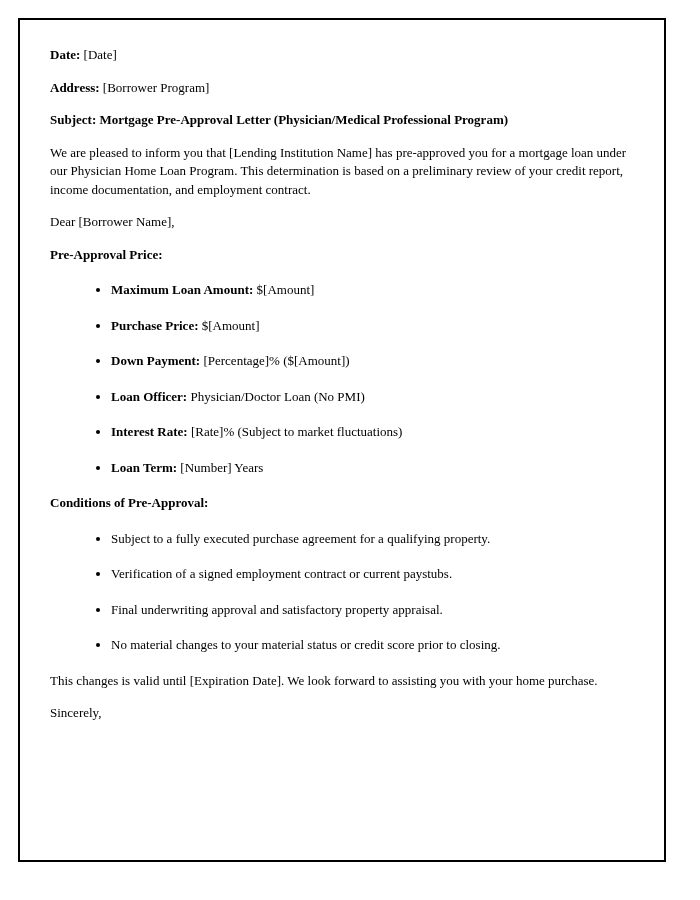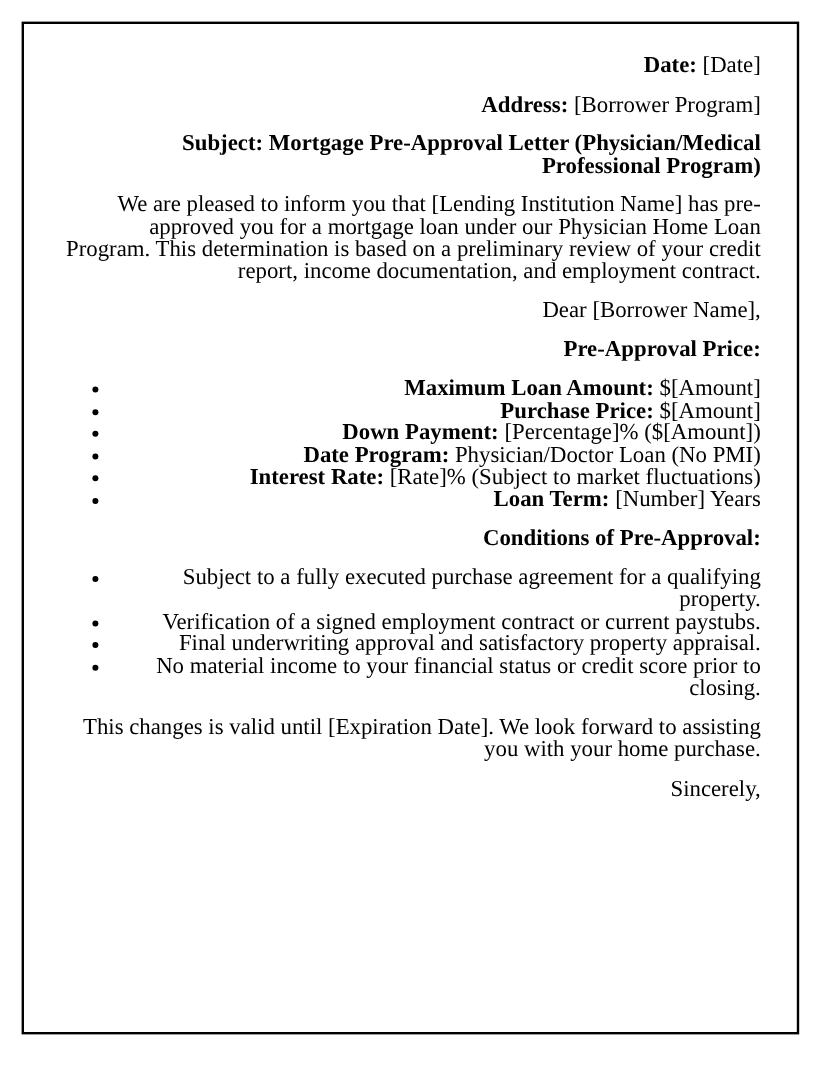--- a/index.html
+++ b/index.html
@@ -17,40 +17,39 @@
   .sheet {
     position: absolute;
     left: 18px;
     top: 18px;
     width: 648px;
     height: 844px;
     box-sizing: border-box;
     border: 2px solid #000000;
     padding: 26px 30px;
     background: #ffffff;
-    font-size: 19px;
+    font-size: 13px;
     line-height: 18.5px;
-    text-align: right;
   }
   p {
     margin: 0 0 14px 0;
   }
   .bold {
     font-weight: bold;
   }
   .no-gap {
     margin-bottom: 0;
   }
   ul {
     margin: 0 0 14px 0;
     padding-left: 44px;
     list-style-type: disc;
   }
   li {
-    margin: 0;
+    margin: 17px;
     padding: 0;
   }
   .sig-line {
     margin: 0;
   }
 </style>
 </head>
 <body>
 
 <div class="sheet">
@@ -80,40 +79,40 @@
     </li>
     <li>
       <span class="bold">Purchase Price:</span>
       <span>$[Amount]</span>
     </li>
     <li>
       <span class="bold">Down Payment:</span>
       <span>[Percentage]% ($[Amount])</span>
     </li>
     <li>
-      <span class="bold">Date Program:</span>
+      <span class="bold">Loan Officer:</span>
       <span>Physician/Doctor Loan (No PMI)</span>
     </li>
     <li>
       <span class="bold">Interest Rate:</span>
       <span>[Rate]% (Subject to market fluctuations)</span>
     </li>
     <li>
       <span class="bold">Loan Term:</span>
       <span>[Number] Years</span>
     </li>
   </ul>
 
   <p class="bold">Conditions of Pre-Approval:</p>
 
   <ul>
     <li>Subject to a fully executed purchase agreement for a qualifying property.</li>
     <li>Verification of a signed employment contract or current paystubs.</li>
     <li>Final underwriting approval and satisfactory property appraisal.</li>
-    <li>No material income to your financial status or credit score prior to closing.</li>
+    <li>No material changes to your material status or credit score prior to closing.</li>
   </ul>
 
   <p>This changes is valid until [Expiration Date]. We look forward to assisting you with your home purchase.</p>
 
   <p>Sincerely,</p>
 
 
 </div>
 
 </body></html>

